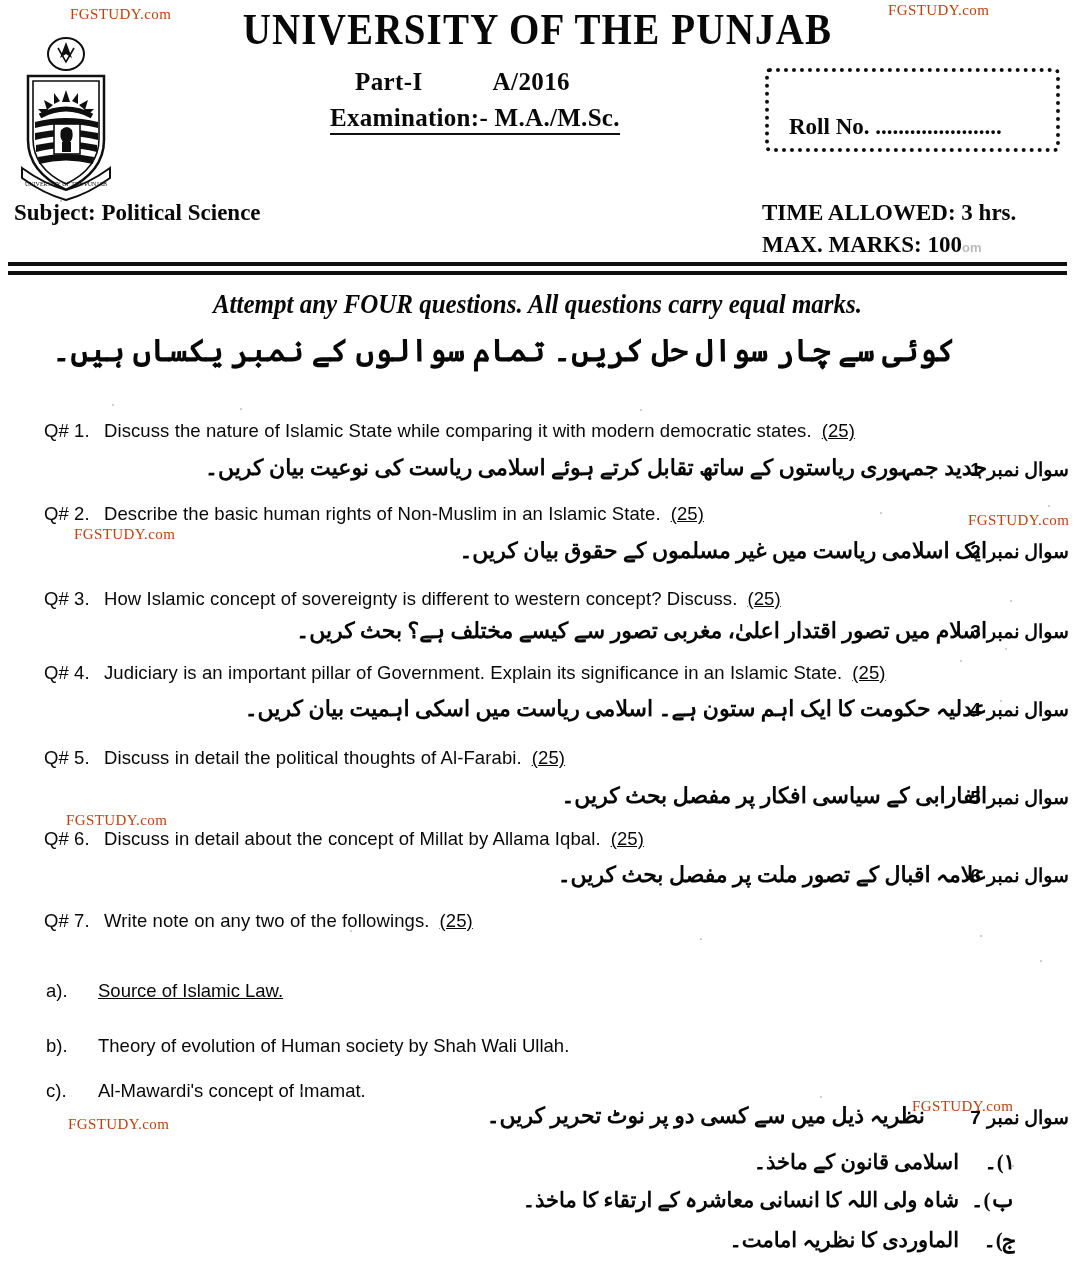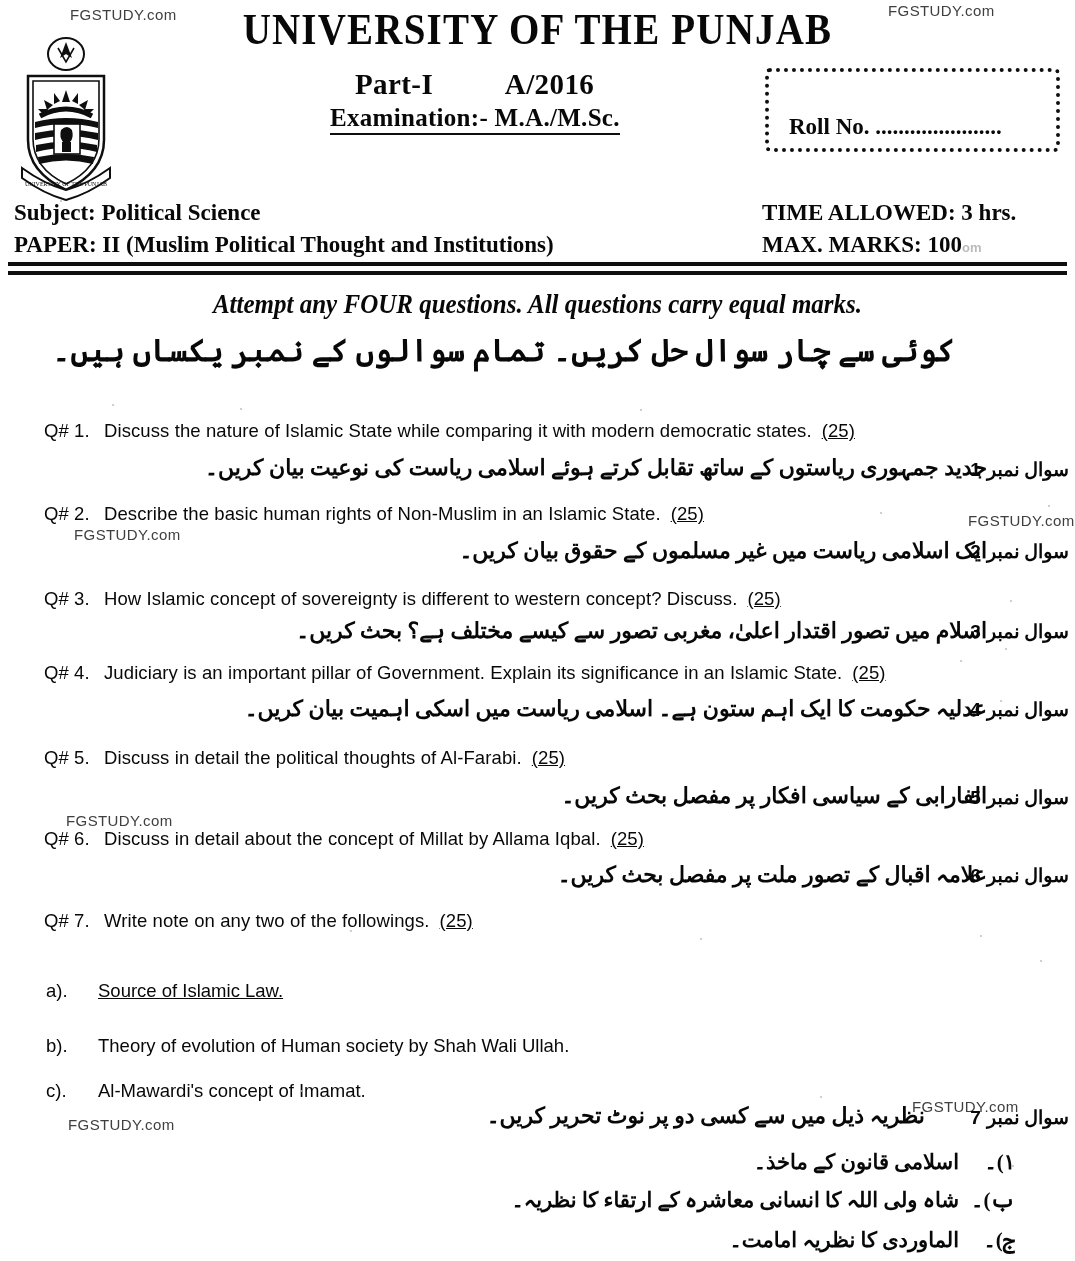--- a/index.html
+++ b/index.html
@@ -18,23 +18,23 @@
   
   #page {
     position: absolute; inset: 0;
     background: #fdfdfd;
     filter: contrast(1.02);
   }
 
   
   .wm {
     position: absolute;
-    font-family: Liberation Sans, sans-serif;
+    font-family: Liberation Serif, serif;
     font-size: 15px;
-    color: #404040;
+    color: #c2410c;
     letter-spacing: .4px;
     white-space: nowrap;
     user-select: none;
   }
 
   
   .crest { position: absolute; left: 14px; top: 32px; width: 104px; height: 172px; }
 
   
   .univ-title {
@@ -42,21 +42,21 @@
     text-align: center;
     font-family: "Liberation Serif", serif;
     font-weight: bold;
     font-size: 39px;
     letter-spacing: 1.2px;
     transform: scaleY(1.12);
     transform-origin: top center;
   }
   .part-line {
     position: absolute; left: 355px; top: 68px;
-    font-weight: bold; font-size: 29px; letter-spacing: .4px;
+    font-weight: bold; font-size: 25px; letter-spacing: .4px;
   }
   .part-line .gap { display: inline-block; width: 58px; }
   .exam-line {
     position: absolute; left: 330px; top: 104px;
     font-weight: bold; font-size: 25px;
     border-bottom: 2.5px solid #111;
     padding-bottom: 1px;
     letter-spacing: .3px;
   }
 
@@ -214,21 +214,20 @@
     <span>A/2016</span>
   </div>
 
   <div class="exam-line">Examination:- M.A./M.Sc.</div>
 
   <div class="rollbox">
     <div class="lbl">Roll No. ......................</div>
   </div>
 
   <div class="subject">Subject: Political Science</div>
-  <div class="paper">PAPER: II (Muslim Political Thought and Institutions)</div>
   <div class="time">TIME ALLOWED: 3 hrs.</div>
   <div class="marks">
     <span>MAX. MARKS: 100</span><span class="ghost">om</span>
   </div>
 
   <div class="rule rule1"></div>
   <div class="rule rule2"></div>
 
   <div class="attempt">Attempt any FOUR questions. All questions carry equal marks.</div>
   <div class="urdu-instruction">کوئی سے چار سوال حل کریں۔ تمام سوالوں کے نمبر یکساں ہیں۔</div>
@@ -254,21 +253,21 @@
       <div class="urdu-label" style="top: 864px;"><span>سوال نمبر</span><span class="n">6</span></div>
       <div class="q" style="top: 910px;"><span class="num">Q# 7.</span><span>Write note on any two of the followings.</span><span class="marks-val">(25)</span></div>
       <div class="urdu-q" style="top: 1103px; right: 150px;">نظریہ ذیل میں سے کسی دو پر نوٹ تحریر کریں۔</div>
       <div class="urdu-label" style="top: 1106px;"><span>سوال نمبر</span><span class="n">7</span></div>
     </div>
 
   <div id="sub-layer">
       <div class="sub" style="top: 980px; text-decoration: underline;"><span class="lt">a).</span><span>Source of Islamic Law.</span></div>
       <div class="urdu-sub" style="top: 1150px;"><span class="lt">۱)۔</span><span>اسلامی قانون کے ماخذ۔</span></div>
       <div class="sub" style="top: 1035px;"><span class="lt">b).</span><span>Theory of evolution of Human society by Shah Wali Ullah.</span></div>
-      <div class="urdu-sub" style="top: 1188px;"><span class="lt">ب)۔</span><span>شاہ ولی اللہ کا انسانی معاشرہ کے ارتقاء کا نظریہ۔</span></div>
+      <div class="urdu-sub" style="top: 1188px;"><span class="lt">ب)۔</span><span>شاہ ولی اللہ کا انسانی معاشرہ کے ارتقاء کا ماخذ۔</span></div>
       <div class="sub" style="top: 1080px;"><span class="lt">c).</span><span>Al-Mawardi's concept of Imamat.</span></div>
       <div class="urdu-sub" style="top: 1228px;"><span class="lt">ج)۔</span><span>الماوردی کا نظریہ امامت۔</span></div>
     </div>
 
   <div id="speck-layer">
       <div class="speck" style="left: 240px; top: 408px; width: 2px; height: 2px;"></div>
       <div class="speck" style="left: 640px; top: 409px; width: 2px; height: 2px;"></div>
       <div class="speck" style="left: 900px; top: 470px; width: 2px; height: 2px;"></div>
       <div class="speck" style="left: 1010px; top: 600px; width: 2px; height: 2px;"></div>
       <div class="speck" style="left: 1005px; top: 648px; width: 2px; height: 2px;"></div>

